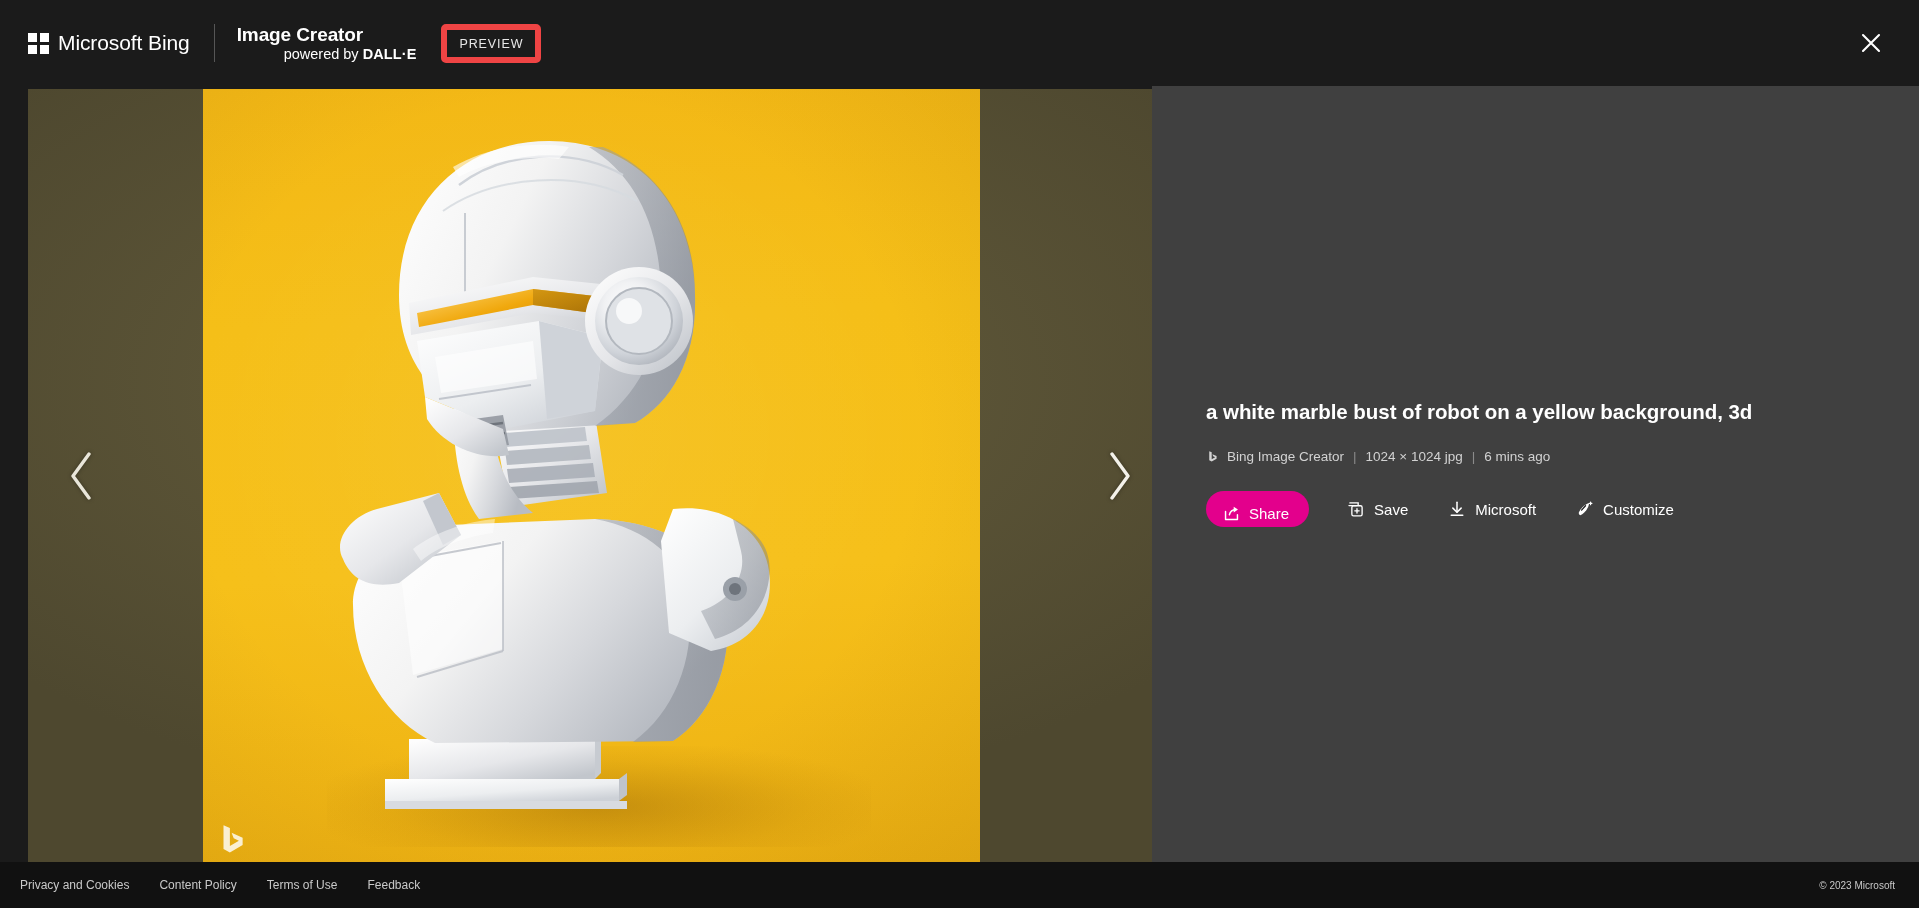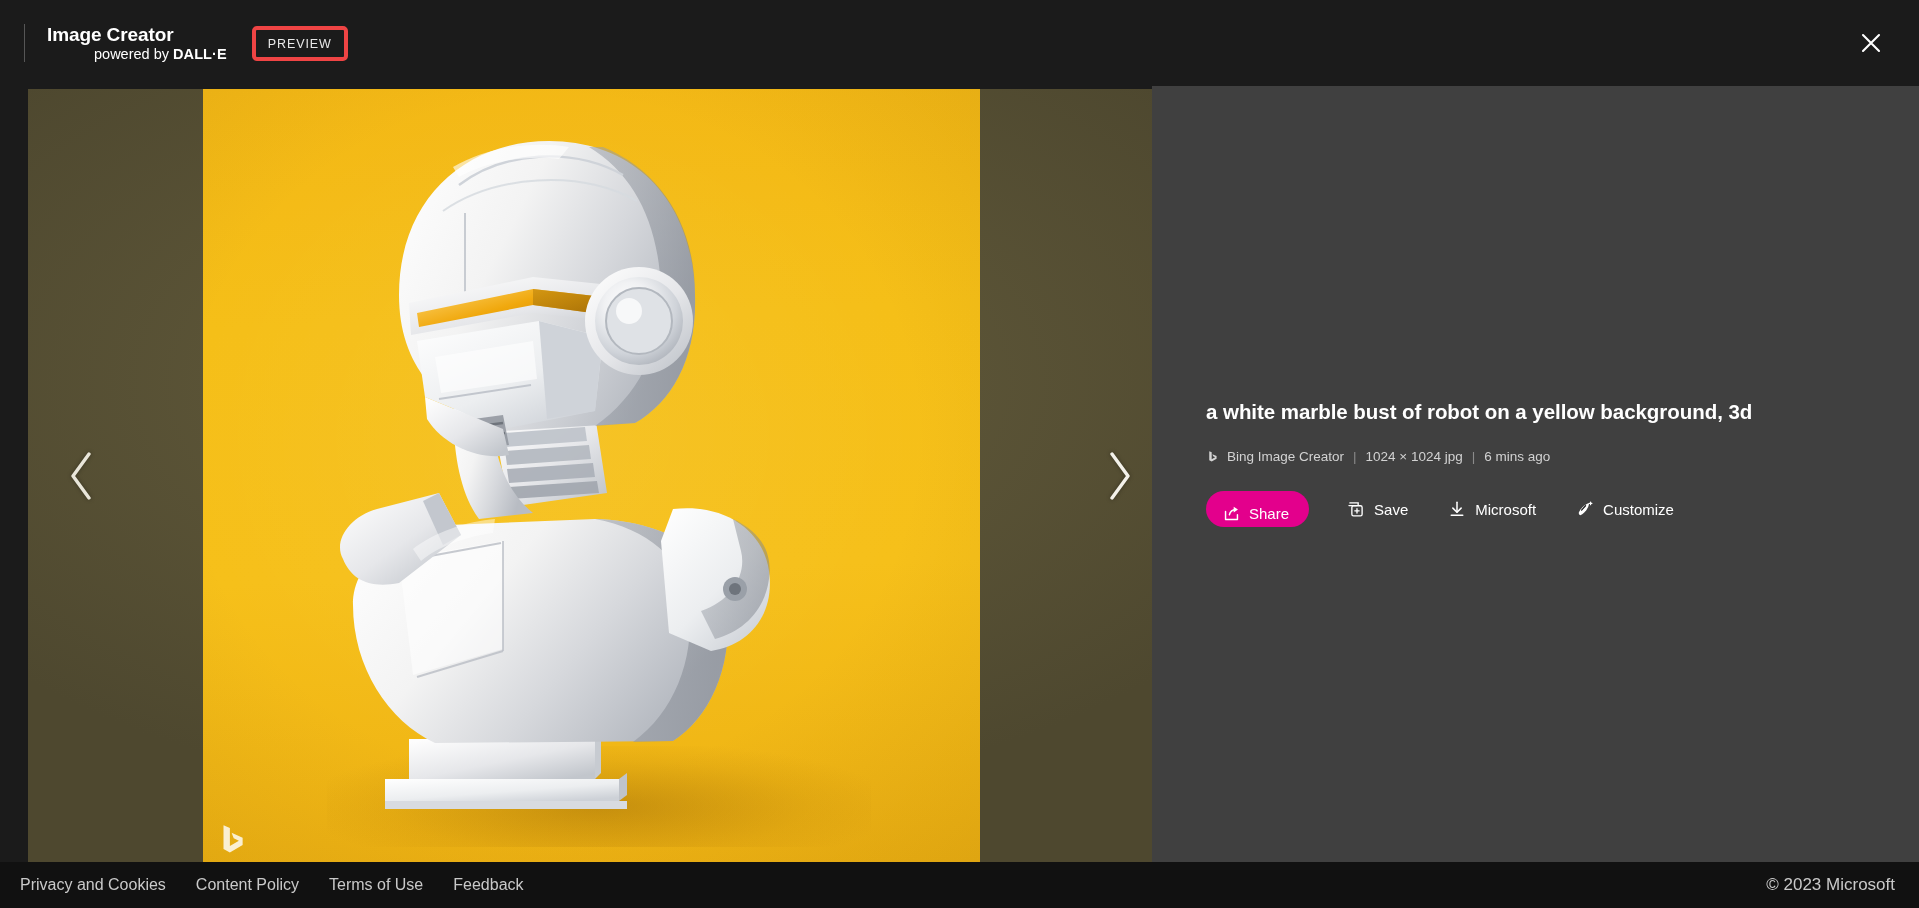--- a/index.html
+++ b/index.html
@@ -57,21 +57,21 @@
     color:#ffffff;
     font-size:14.5px;
     font-weight:400;
     white-space:nowrap;
     margin-top:1px;
     padding-left:47px;
   }
   .product-sub b { font-weight:700; letter-spacing:0.1px; }
   .preview-badge {
     margin-left:25px;
-    border:4px solid #ef4444;
+    border:6px solid #ef4444;
     border-radius:5px;
     color:#e8e8e8;
     font-size:12.5px;
     letter-spacing:0.9px;
     padding:7px 12px 6px 12px;
     background:transparent;
     cursor:pointer;
     white-space:nowrap;
     font-family:"Liberation Sans", sans-serif;
   }
@@ -211,39 +211,48 @@
   .footer {
     position:absolute;
     left:0; bottom:0;
     width:1919px; height:46px;
     background:#111111;
     display:flex; align-items:center;
   }
   .footer-links { display:flex; align-items:center; margin-left:20px; }
   .footer-link {
     color:#c9c9c9;
-    font-size:16px;
+    font-size:12px;
     text-decoration:none;
     margin-right:30px;
     cursor:pointer;
     white-space:nowrap;
   }
   .footer-copy {
     position:absolute;
     right:24px;
     color:#c9c9c9;
-    font-size:17px;
+    font-size:10px;
     white-space:nowrap;
   }
 </style>
 </head>
 <body>
 
 <div class="header">
 
+  <div class="ms-logo-wrap">
+    <span class="ms-squares">
+      <i></i>
+        <i></i>
+        <i></i>
+        <i></i>
+    </span>
+    <span class="ms-word">Microsoft Bing</span>
+  </div>
 
   <div class="hdr-divider"></div>
 
   <div class="product-block">
     <span class="product-title">Image Creator</span>
     <span class="product-sub"><span>powered by </span><b>DALL·E</b></span>
   </div>
 
   <button class="preview-badge">PREVIEW</button>
 

